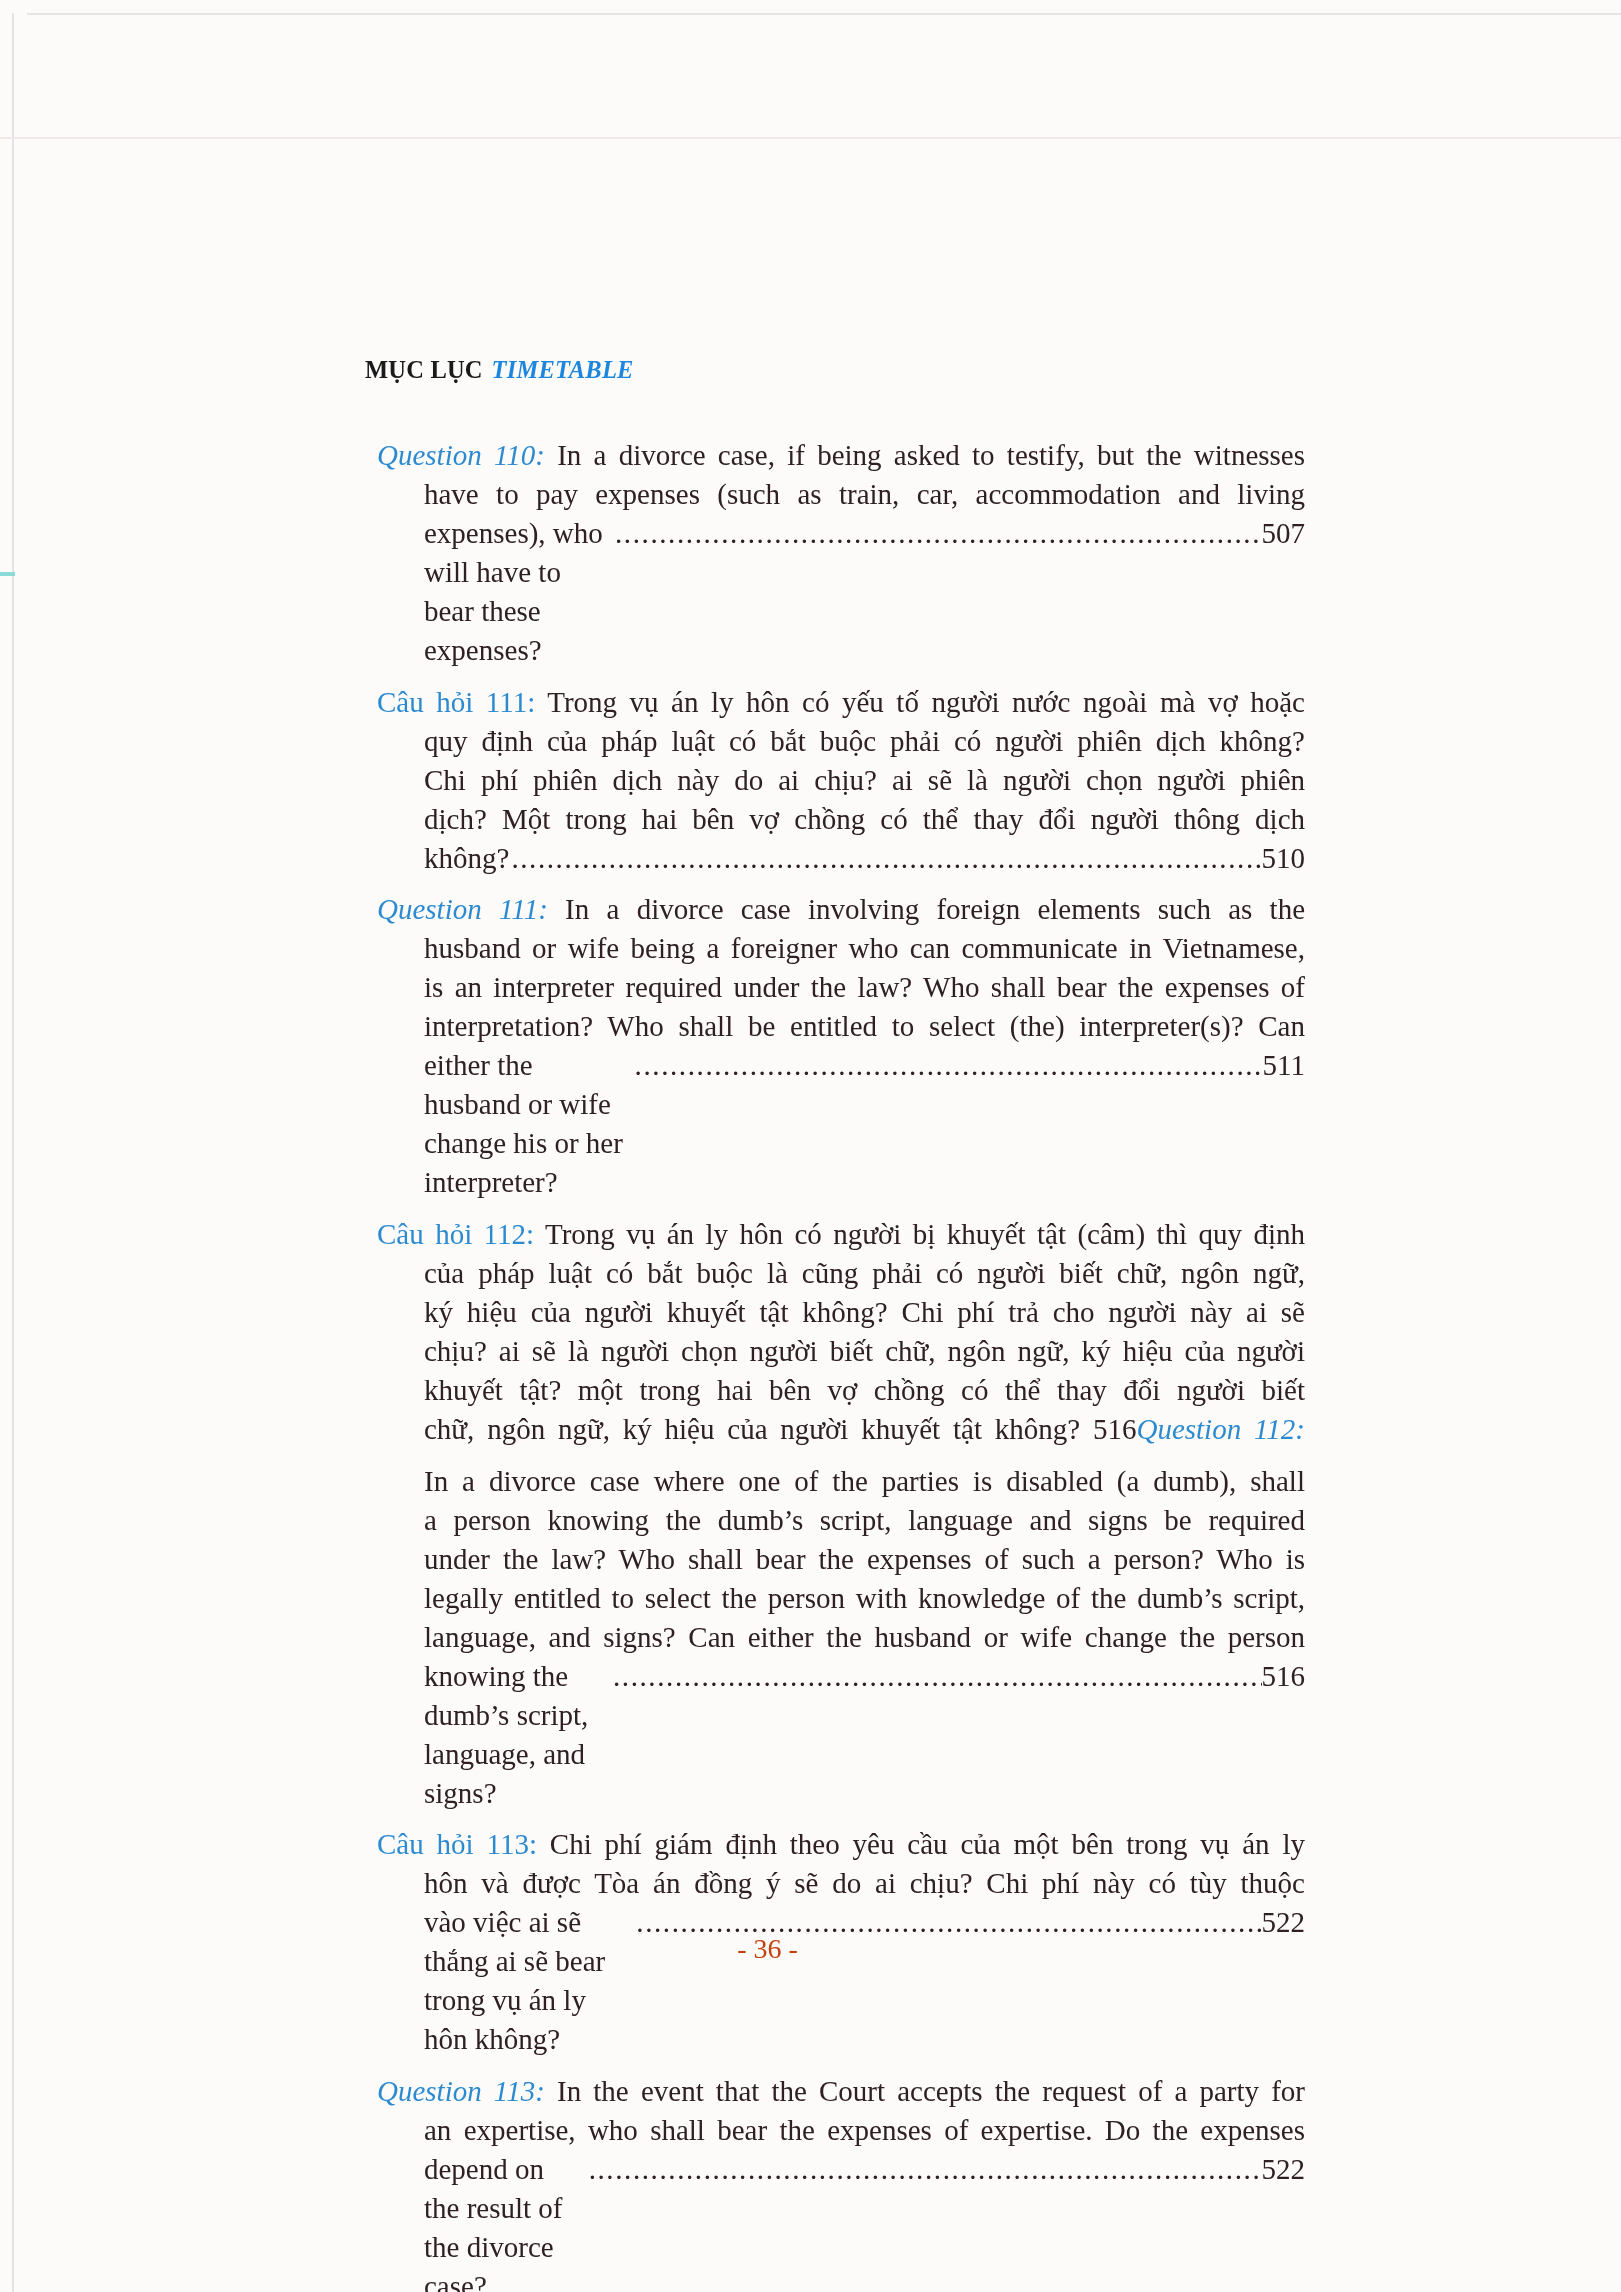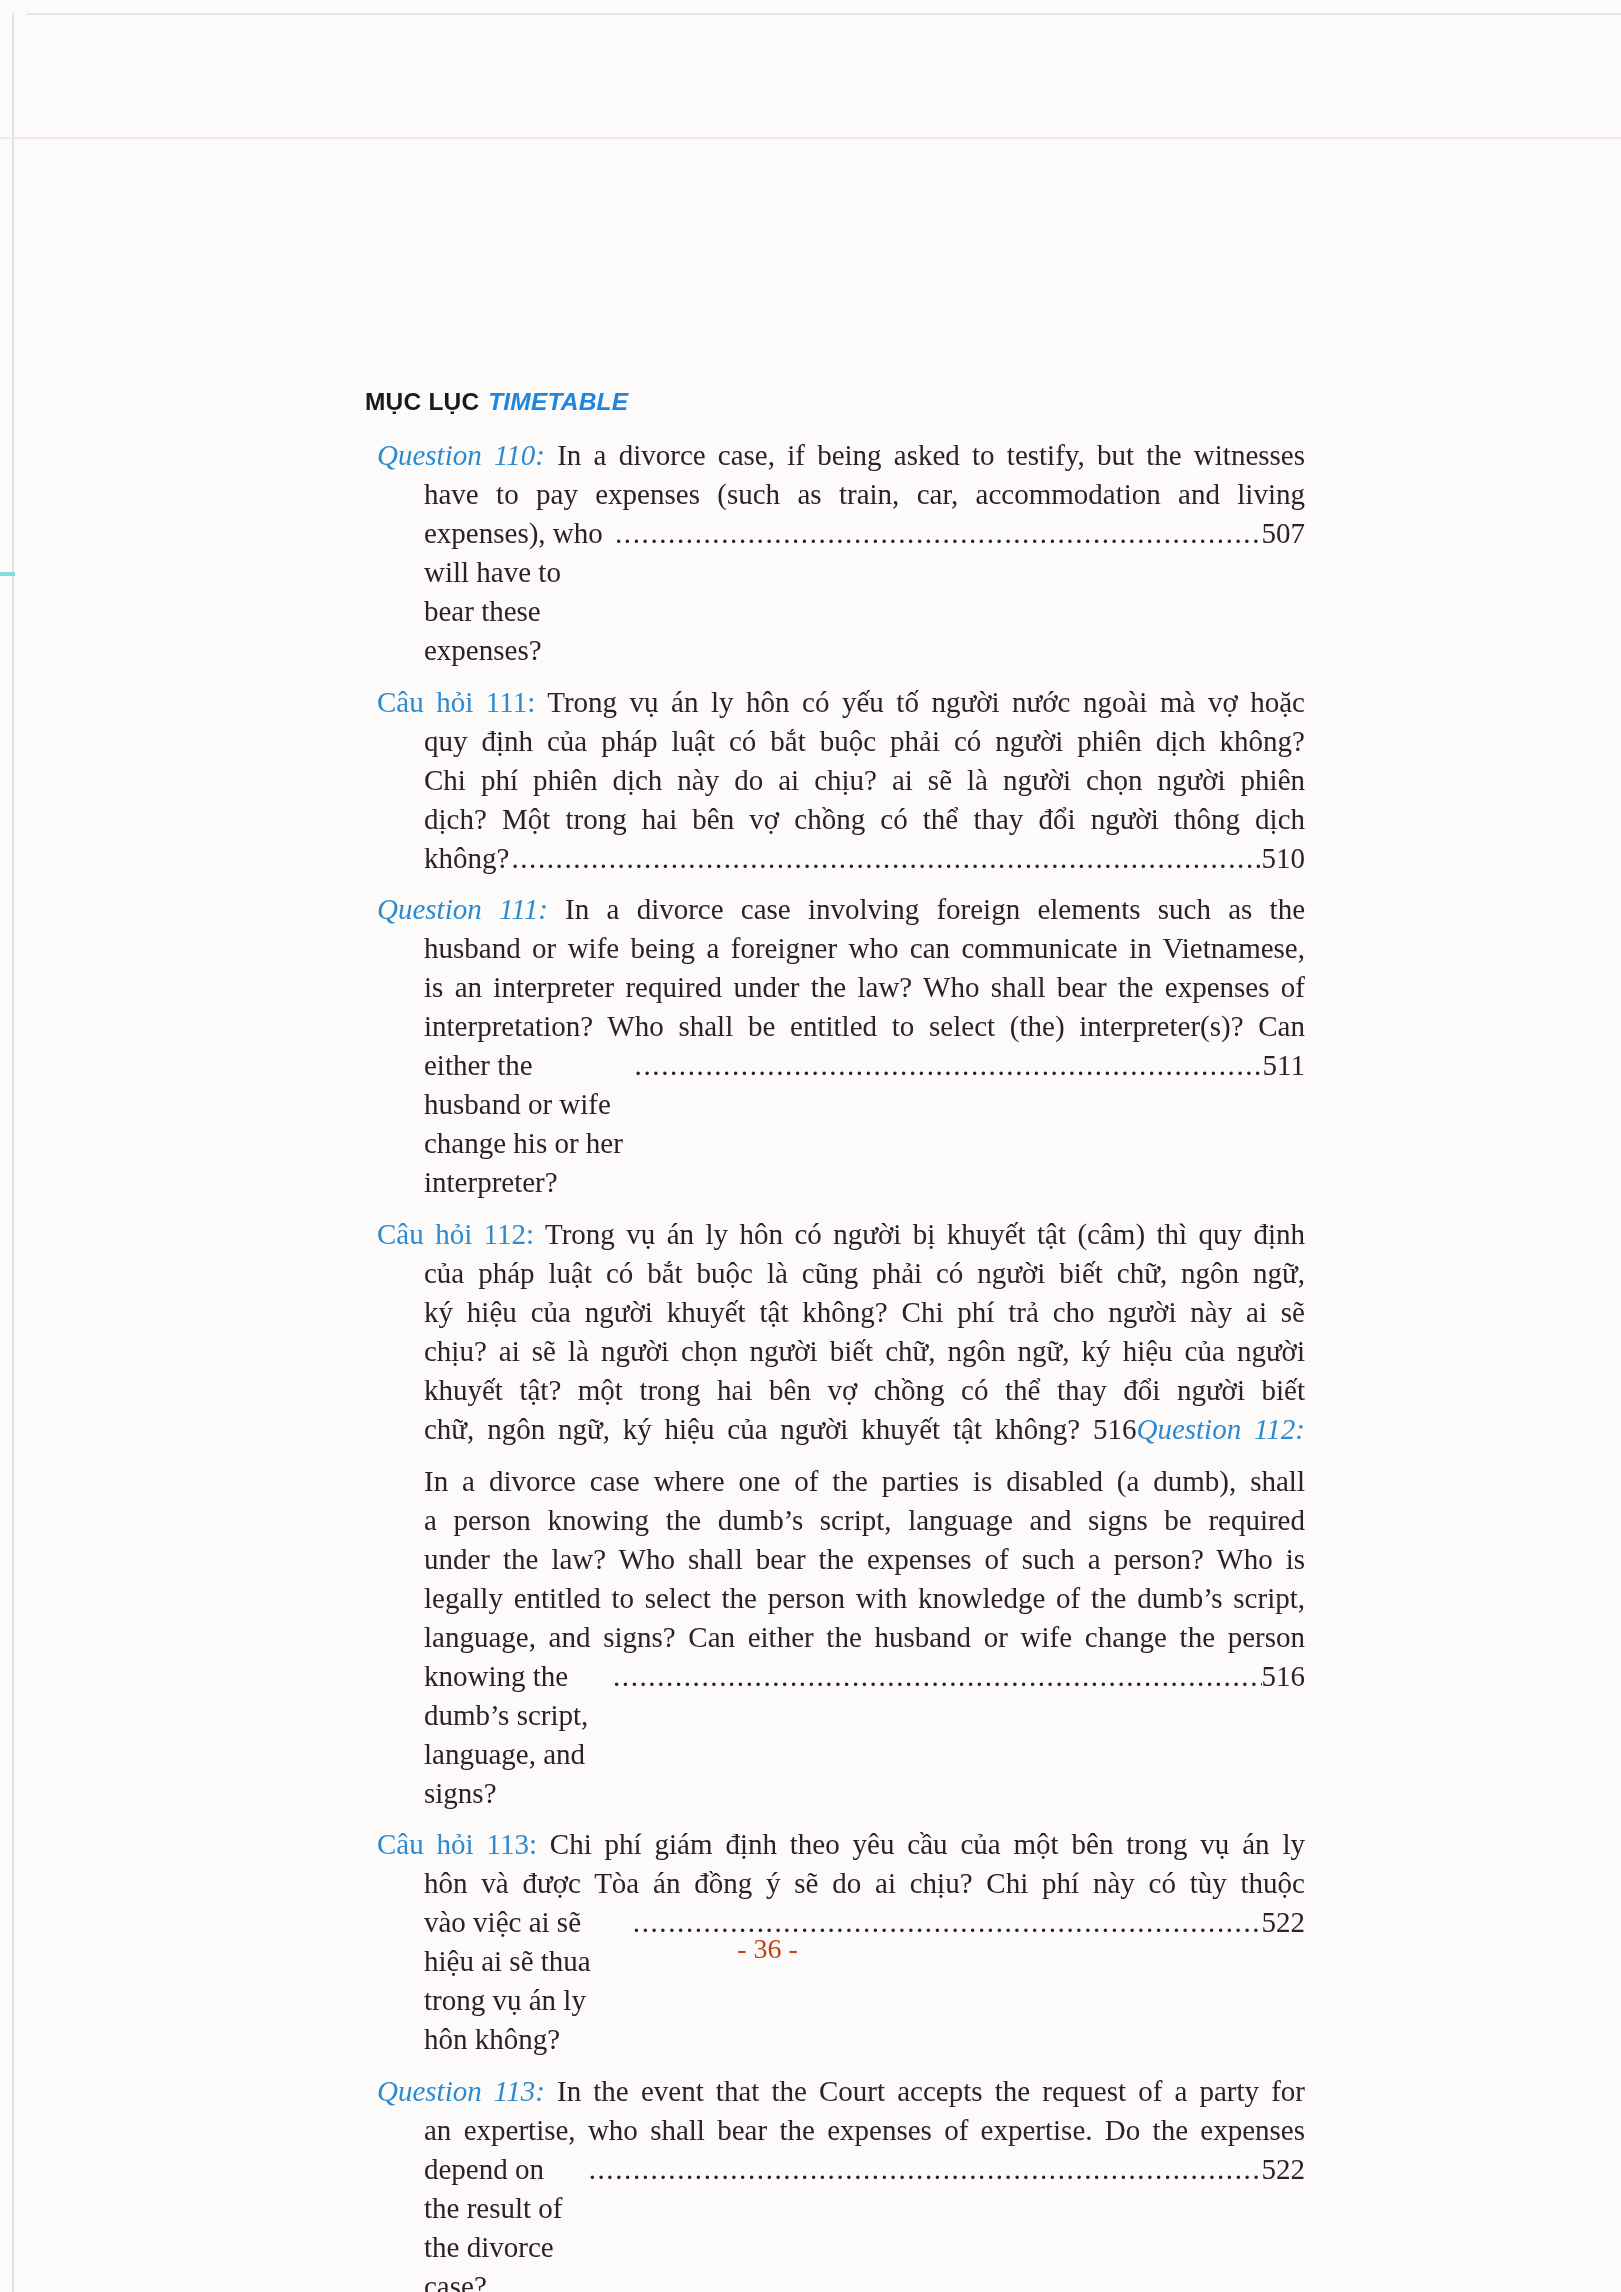--- a/index.html
+++ b/index.html
@@ -11,24 +11,23 @@
   }
   
   .edge-top{position:absolute;left:27.4px;top:12.7px;width:1594px;height:2px;background:#dcdcdc;opacity:.7;}
   .edge-left{position:absolute;left:11.8px;top:12.7px;width:2px;height:2280px;background:#d8d8d8;opacity:.7;}
   .fold-line{position:absolute;left:0;top:137px;width:1621px;height:2px;background:#ece4ea;opacity:.8;}
   .cyan-tick{position:absolute;left:0;top:572px;width:14.7px;height:3.9px;background:#8adbd8;}
 
   
   .hdr{
     position:absolute;left:365px;top:356px;
-    font-family:Liberation Sans, sans-serif;
+    font-family:Liberation Serif, serif;
     font-weight:700;font-size:24.5px;line-height:27.4px;letter-spacing:0.2px;
     white-space:nowrap;
-    margin-top:32px;
   }
   .hdr .vi{color:#1a1a1a;}
   .hdr .en-t{color:#1e87dd;font-style:italic;margin-left:8.8px;}
 
   
   .content{position:absolute;left:377px;top:436px;width:928px;}
   .entry{padding-left:47px;margin-bottom:12.7px;}
   .line{font-size:29px;line-height:39px;}
   .line.first{margin-left:-47px;}
   .jline{text-align:justify;text-align-last:justify;}
@@ -106,21 +105,21 @@
       <div class="line lline">
         <span class="t">knowing the dumb’s script, language, and signs?</span>
         <span class="dots">............................................................................................................................................................................................................................</span>
         <span class="pg">516</span>
       </div>
     </div>
     <div class="entry">
       <div class="line first jline"><span class="label vi">Câu hỏi 113:</span> <span class="t">Chi phí giám định theo yêu cầu của một bên trong vụ án ly</span></div>
       <div class="line jline"><span class="t">hôn và được Tòa án đồng ý sẽ do ai chịu? Chi phí này có tùy thuộc</span></div>
       <div class="line lline">
-        <span class="t">vào việc ai sẽ hiệu ai sẽ thua trong vụ án ly hôn không?</span>
+        <span class="t">vào việc ai sẽ thắng ai sẽ bear trong vụ án ly hôn không?</span>
         <span class="dots">............................................................................................................................................................................................................................</span>
         <span class="pg">522</span>
       </div>
     </div>
     <div class="entry en">
       <div class="line first jline"><span class="label en">Question 113:</span> <span class="t">In the event that the Court accepts the request of a party for</span></div>
       <div class="line jline"><span class="t">an expertise, who shall bear the expenses of expertise. Do the expenses</span></div>
       <div class="line lline">
         <span class="t">depend on the result of the divorce case?</span>
         <span class="dots">............................................................................................................................................................................................................................</span>

